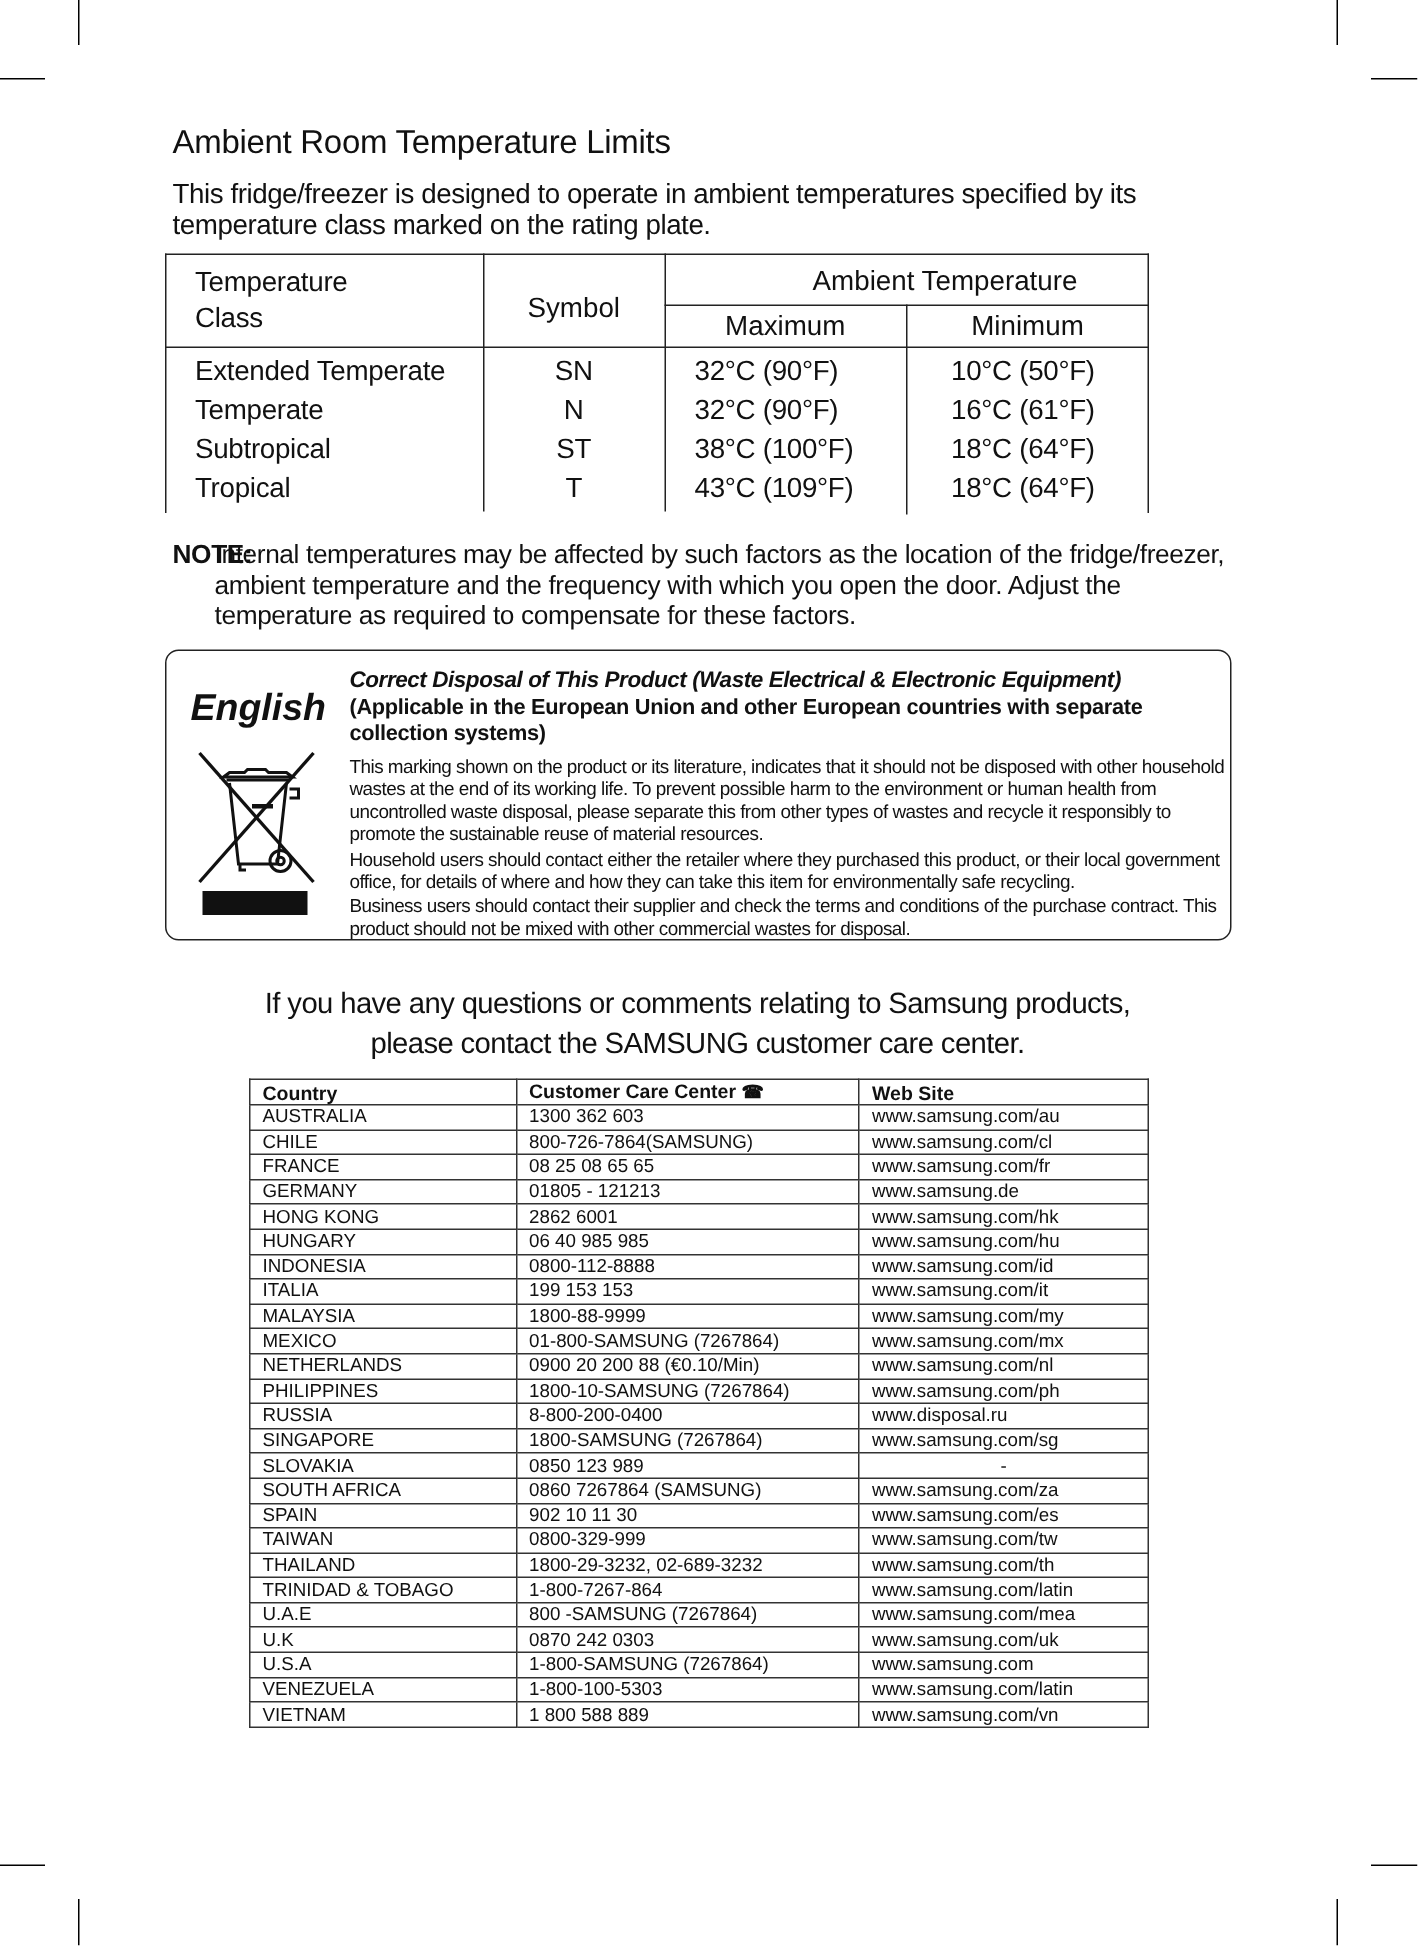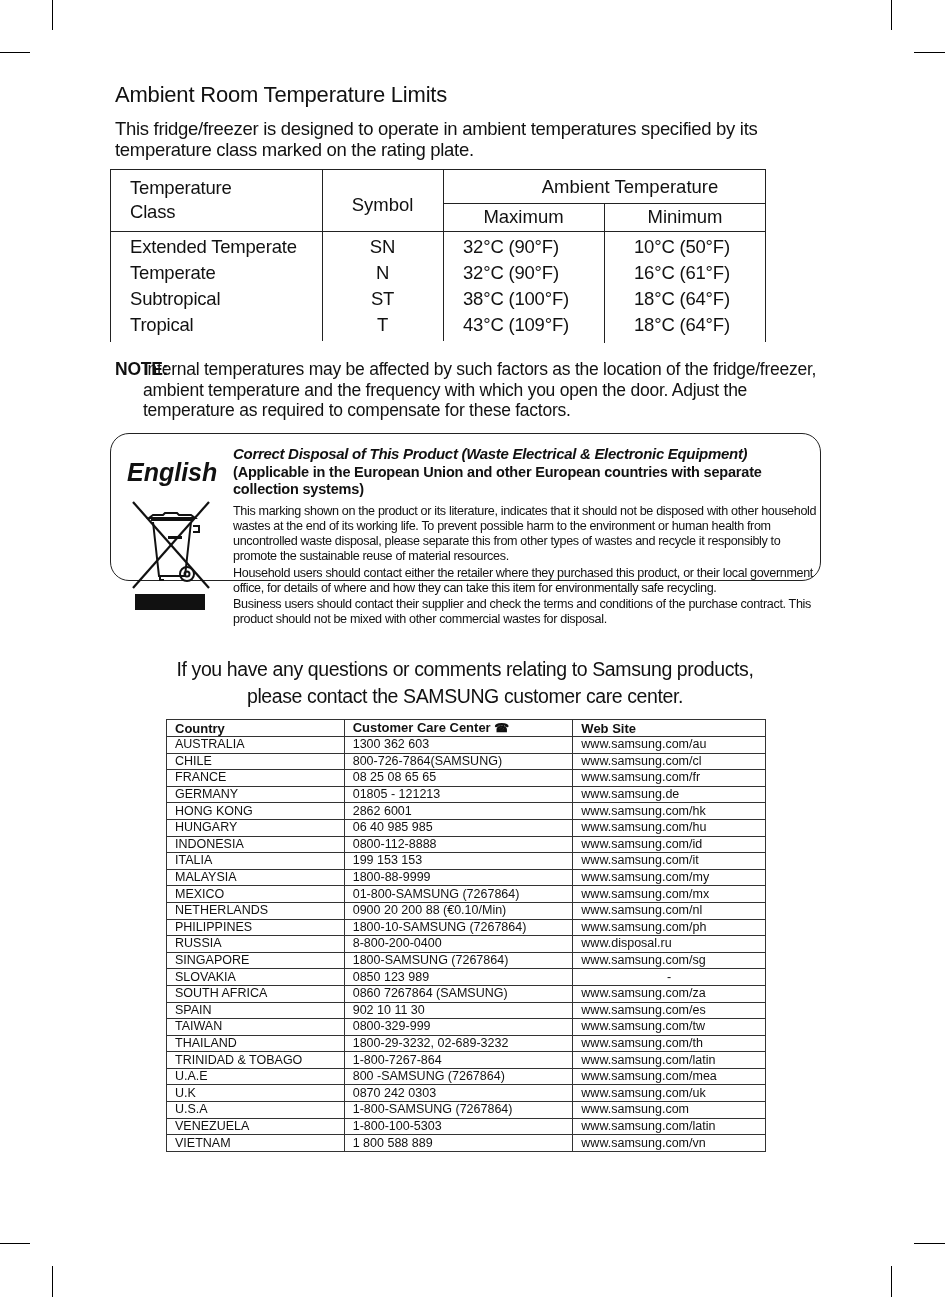--- a/index.html
+++ b/index.html
@@ -7,21 +7,21 @@
   .crop { position:absolute; background:#000; }
 
   .h1 { position:absolute; left:115px; top:82px; font-size:22px; font-weight:normal; letter-spacing:-0.2px; }
   .intro { position:absolute; left:115px; top:118px; width:720px; font-size:18.5px; line-height:21px; letter-spacing:-0.3px; }
   .tbox { border:1.3px solid #222; }
 
   .note { position:absolute; left:115px; top:359px; width:720px; font-size:17.5px; line-height:20.5px; letter-spacing:-0.25px; }
   .note .lbl { font-weight:bold; position:absolute; left:0; top:0; }
   .note .txt { margin-left:28px; display:block; }
 
-  .weee { position:absolute; left:110px; top:433px; width:711px; height:148px; border:1.5px solid #222; border-radius:19px; box-sizing:border-box;padding-left:20px; }
+  .weee { position:absolute; left:110px; top:433px; width:711px; height:194px; border:1.5px solid #222; border-radius:9px; box-sizing:border-box;padding-left:20px; }
   .weee .lang { position:absolute; left:16px; top:24px; font-size:25px; font-weight:bold; font-style:italic; }
   .weee .icon { position:absolute; left:12px; top:66px; }
   .weee .bar { position:absolute; left:24px; top:160px; width:70px; height:16px; background:#111; }
   .weee .t1 { position:absolute; left:122px; top:11px; font-size:15px; font-weight:bold; font-style:italic; letter-spacing:-0.3px; }
   .weee .t2 { position:absolute; left:122px; top:30px; width:570px; font-size:14.5px; font-weight:bold; line-height:17px; letter-spacing:-0.2px; }
   .weee .body { position:absolute; left:122px; top:70px; width:585px; font-size:12.6px; line-height:15px; letter-spacing:-0.35px; }
   .weee .body p { margin:0 0 1.5px 0; }
 
   .contact { position:absolute; left:120px; top:656px; width:690px; text-align:center; font-size:19.5px; line-height:27px; letter-spacing:-0.4px; }
 

